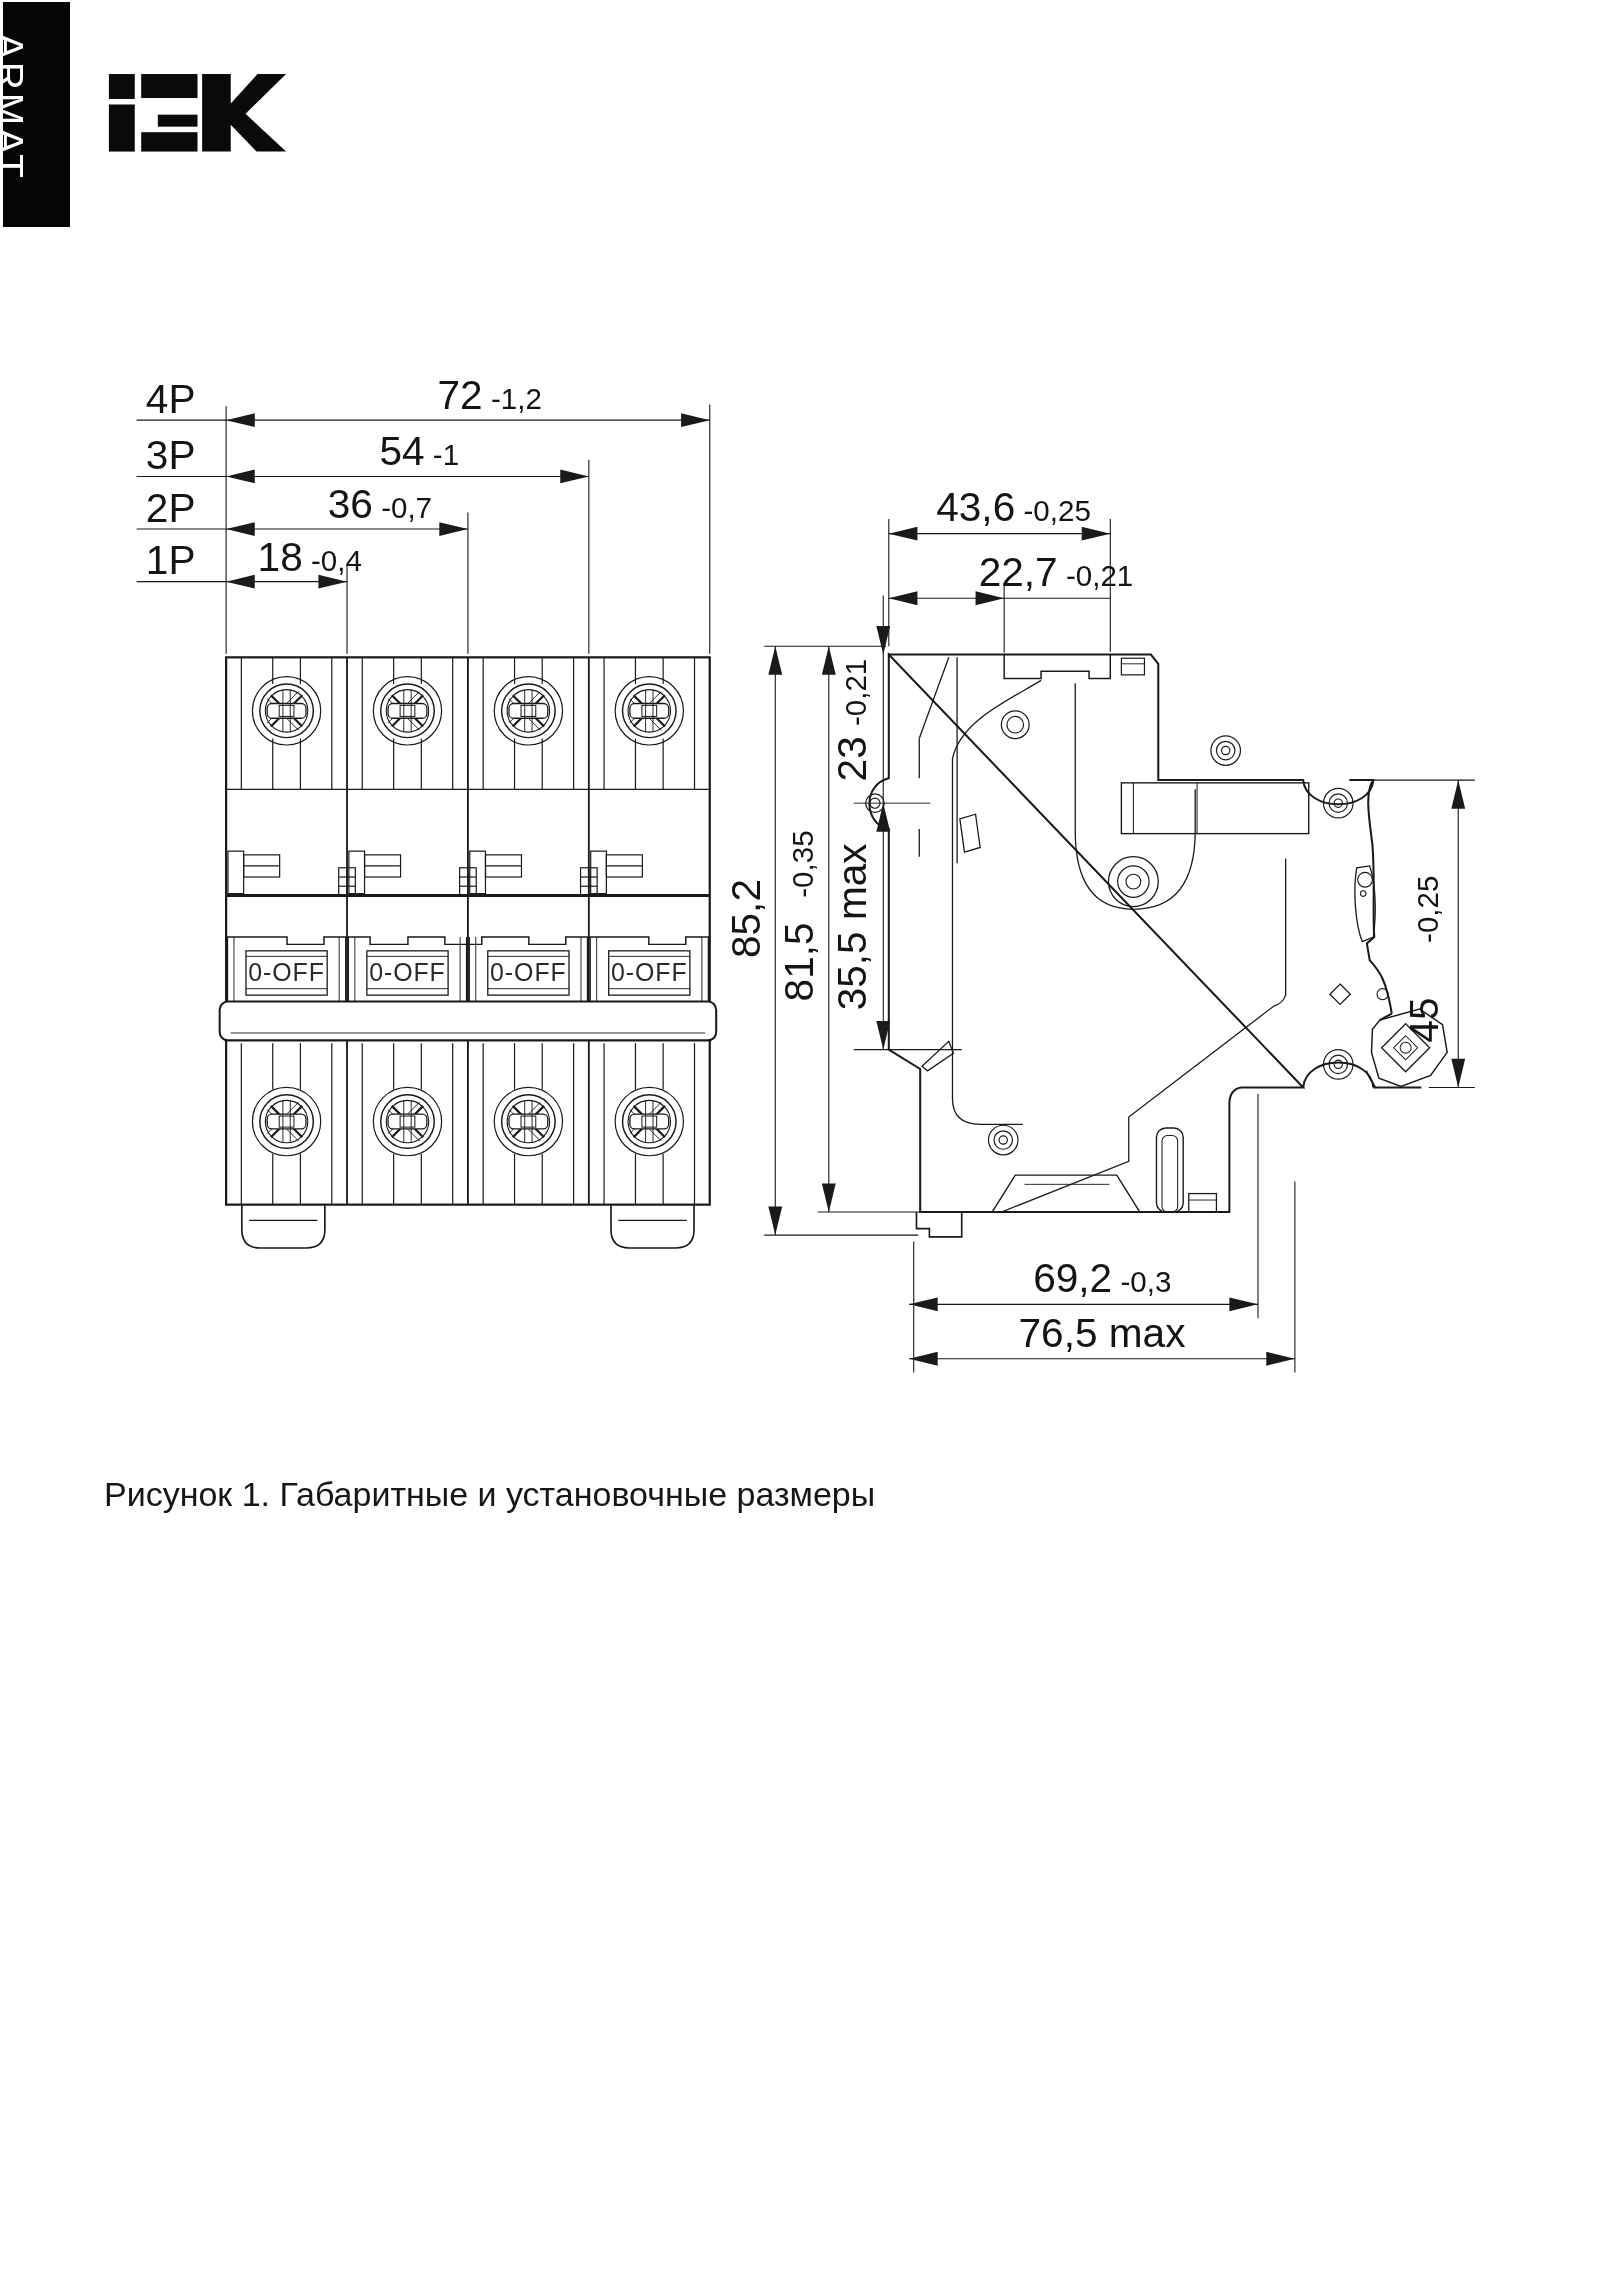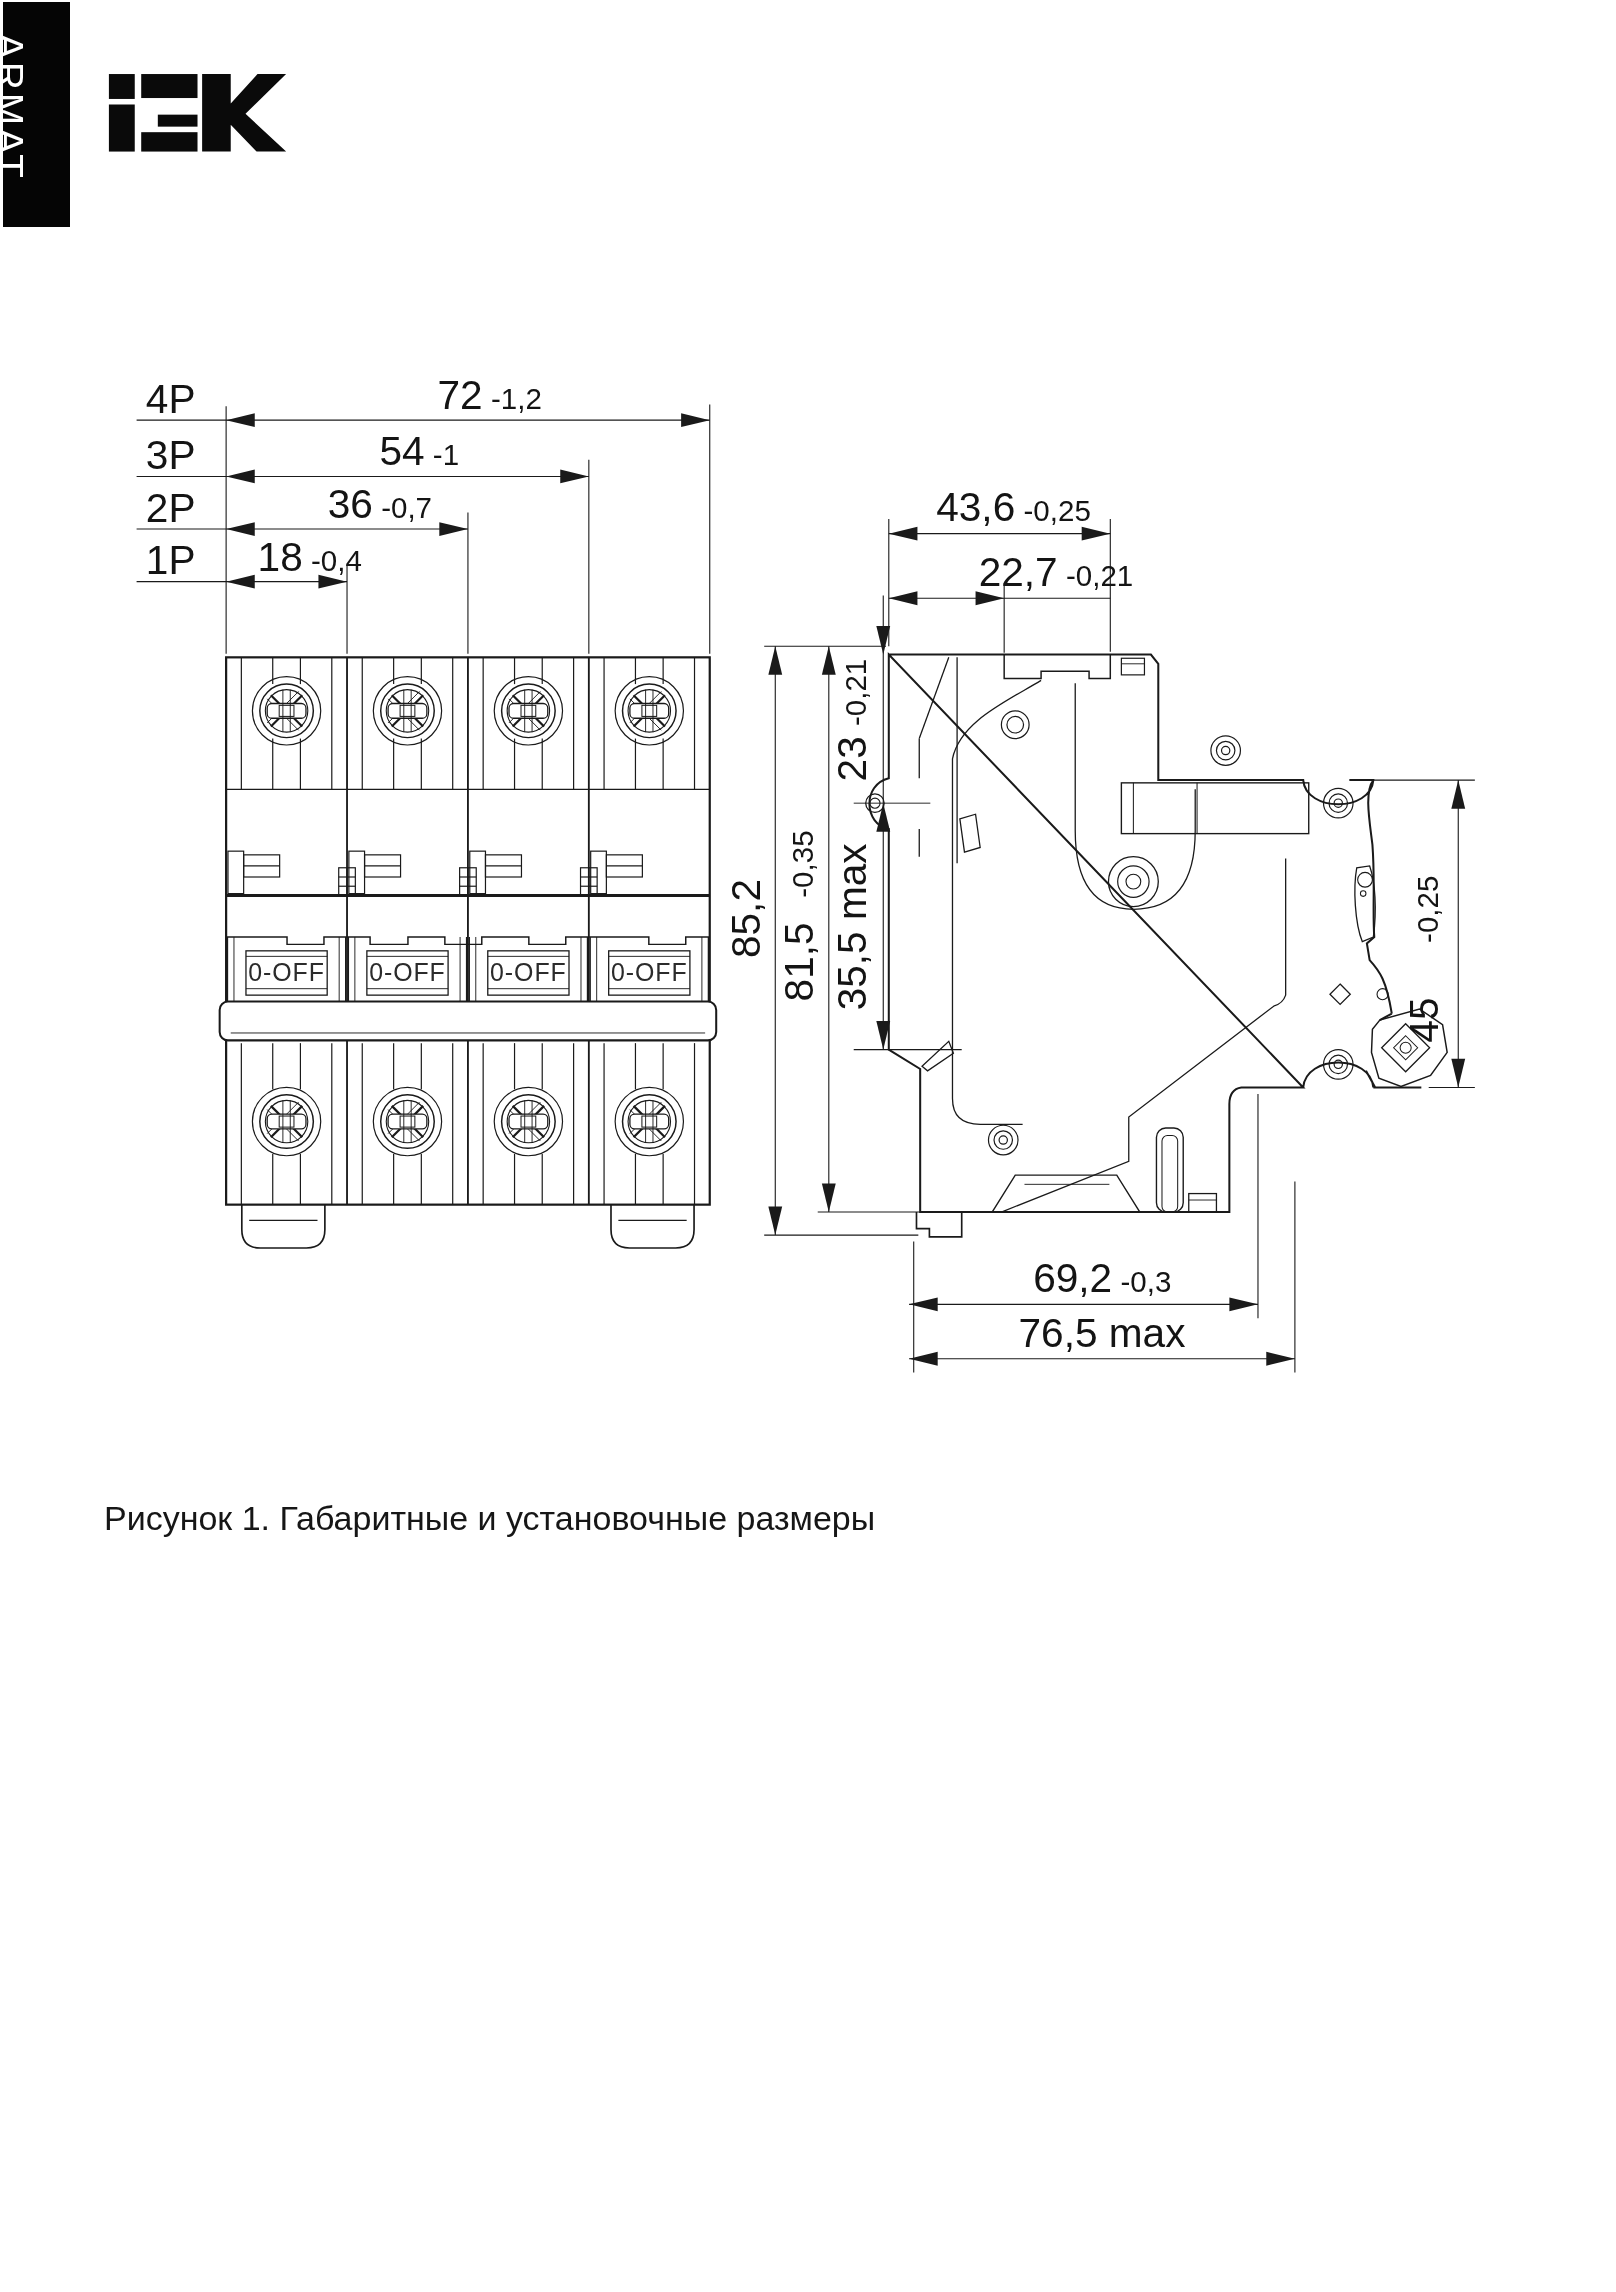--- a/index.html
+++ b/index.html
@@ -1,21 +1,21 @@
 <!DOCTYPE html>
 <html style="font-size:14.8px"><head>
 <meta charset="utf-8">
 <style>
   html,body{margin:0;padding:0;background:#e8e8e8;}
   .page{position:relative;width:1617px;height:2293px;background:#ffffff;overflow:hidden;
         font-family:"Liberation Sans", sans-serif;}
   .armat-bar{position:absolute;left:2.8px;top:1.8px;width:67px;height:225px;background:#050505;}
   .armat-bar span{position:absolute;left:28px;top:31px;transform:rotate(90deg);transform-origin:0 0;
         color:#ffffff;font-size:39px;letter-spacing:2.8px;font-weight:400;white-space:nowrap;}
-  .caption{position:absolute;left:104px;top:1475px;font-size:34px;color:#161616;letter-spacing:0px;margin-top:24px;}
+  .caption{position:absolute;left:104px;top:1475px;font-size:34px;color:#161616;letter-spacing:0px;}
   svg{position:absolute;left:0;top:0;}
   svg text{font-family:"Liberation Sans", sans-serif;fill:#141414;}
   .dimv{font-size:44px;}
   .dimt{font-size:32px;}
   .handle-txt{font-size:27px;letter-spacing:1px;fill:#2b2b2b;}
 </style>
 </head>
 <body>
 
 <div class="page">

